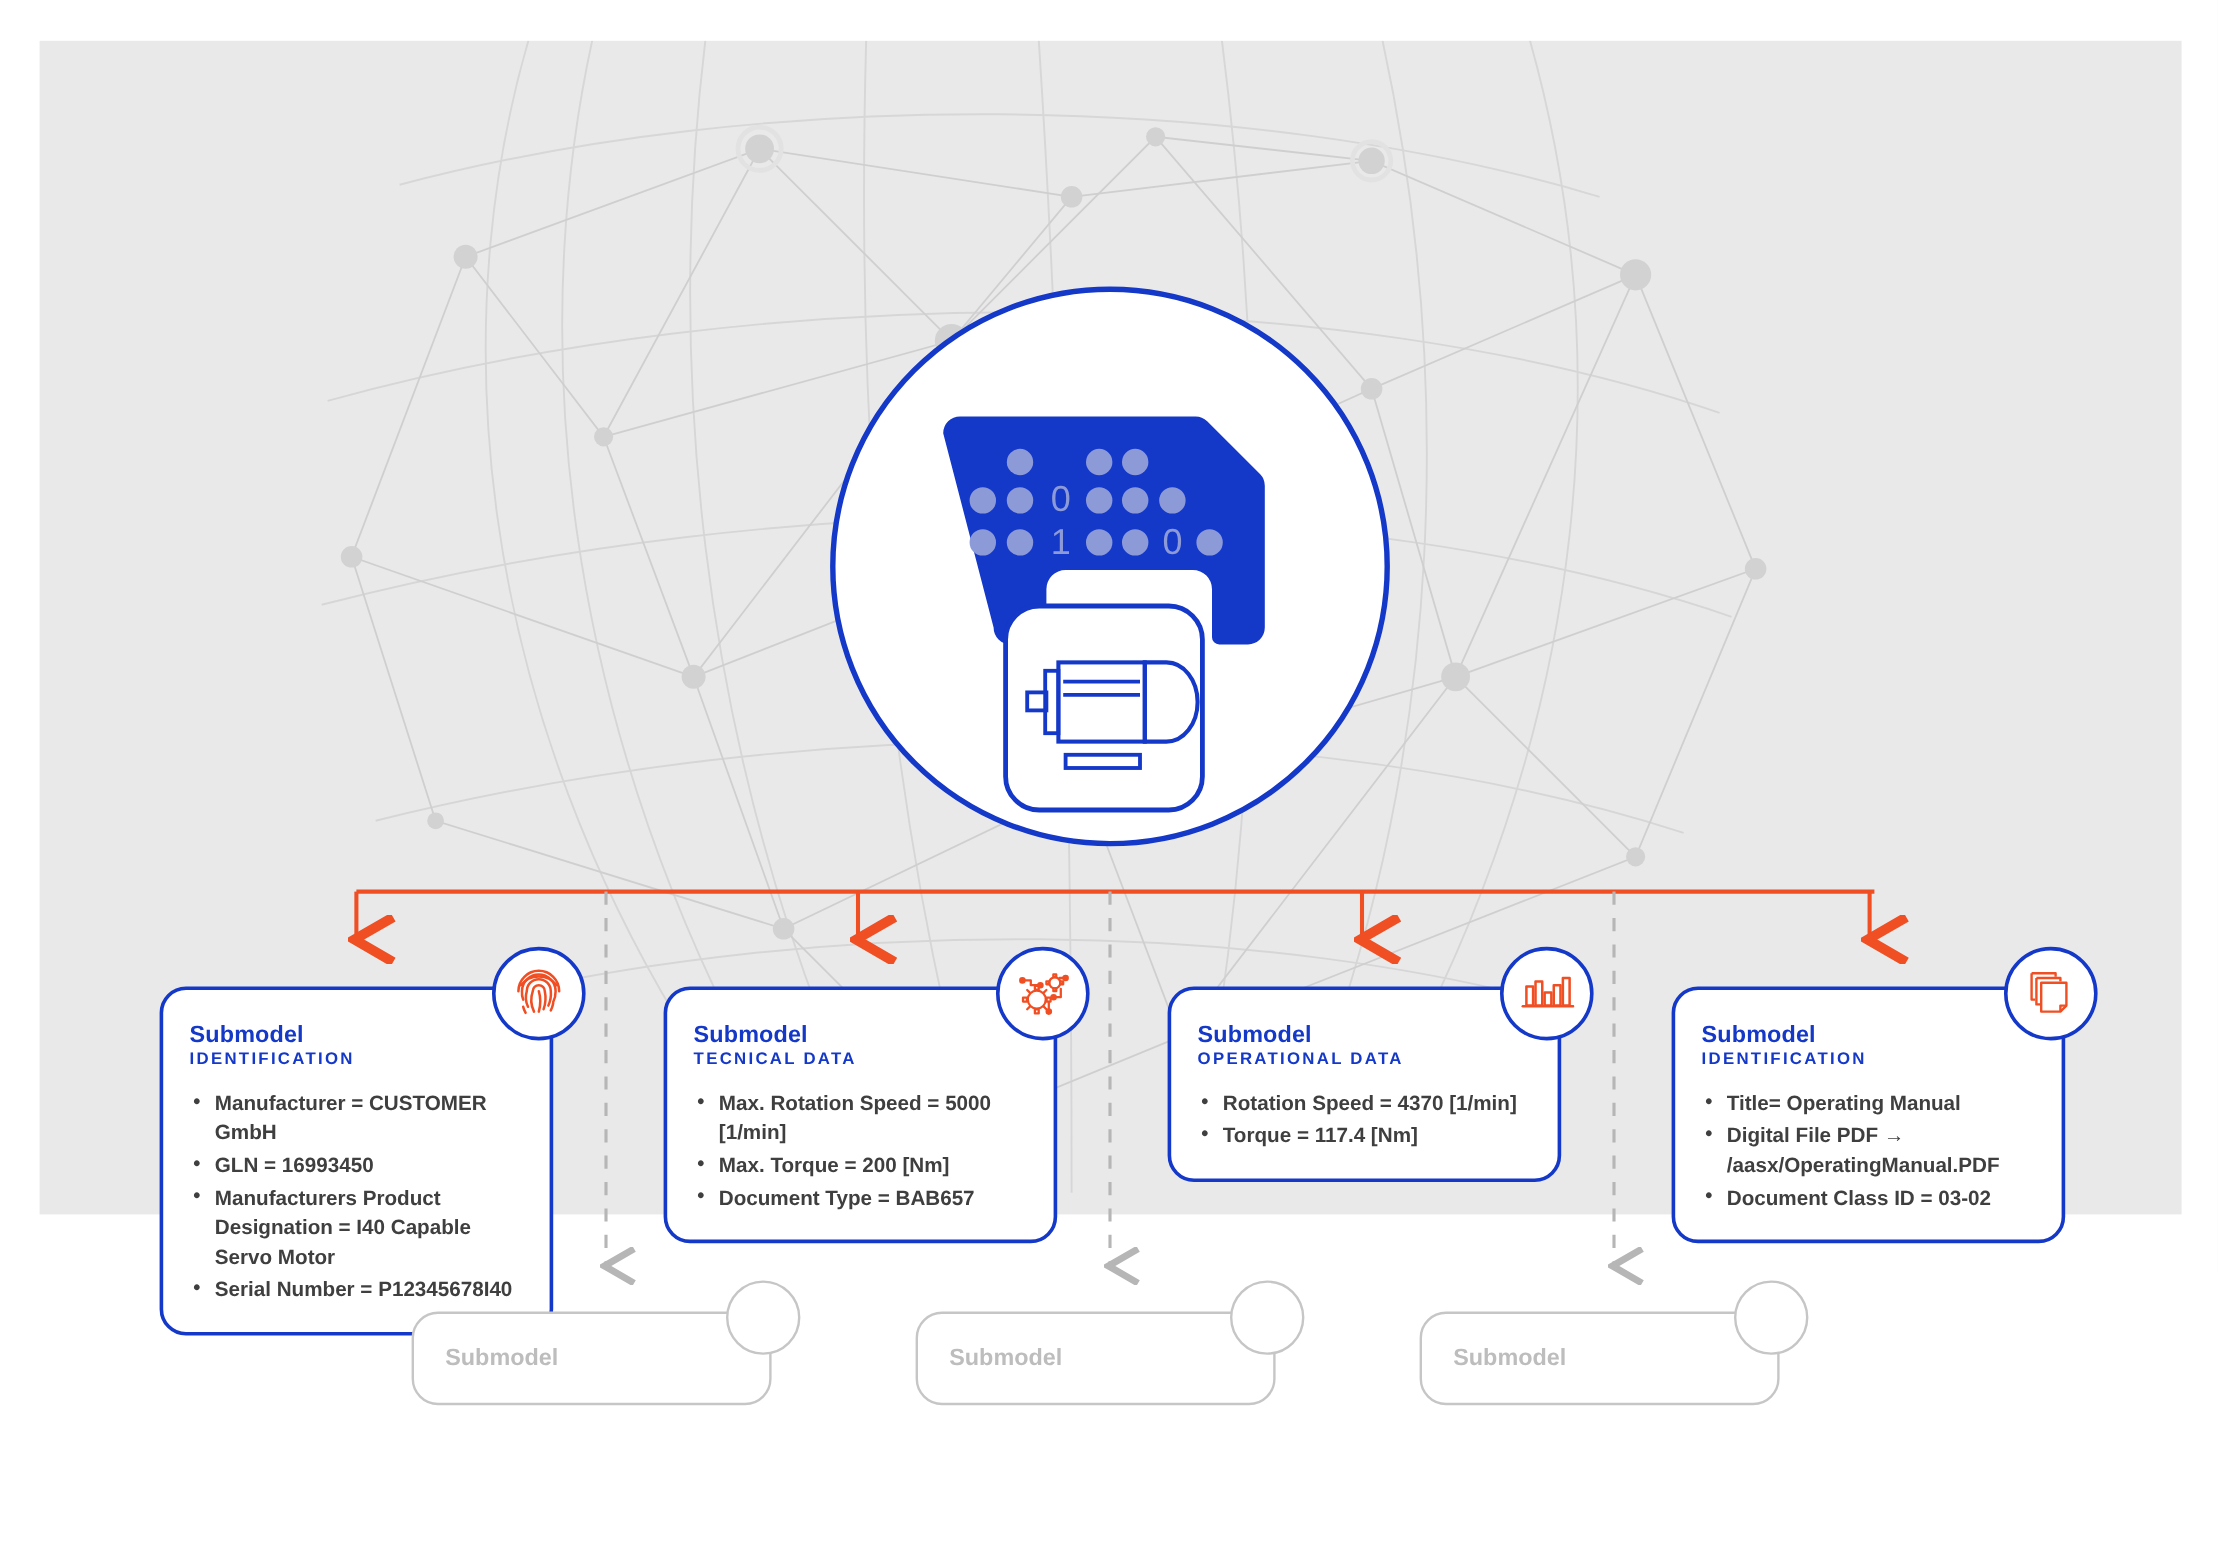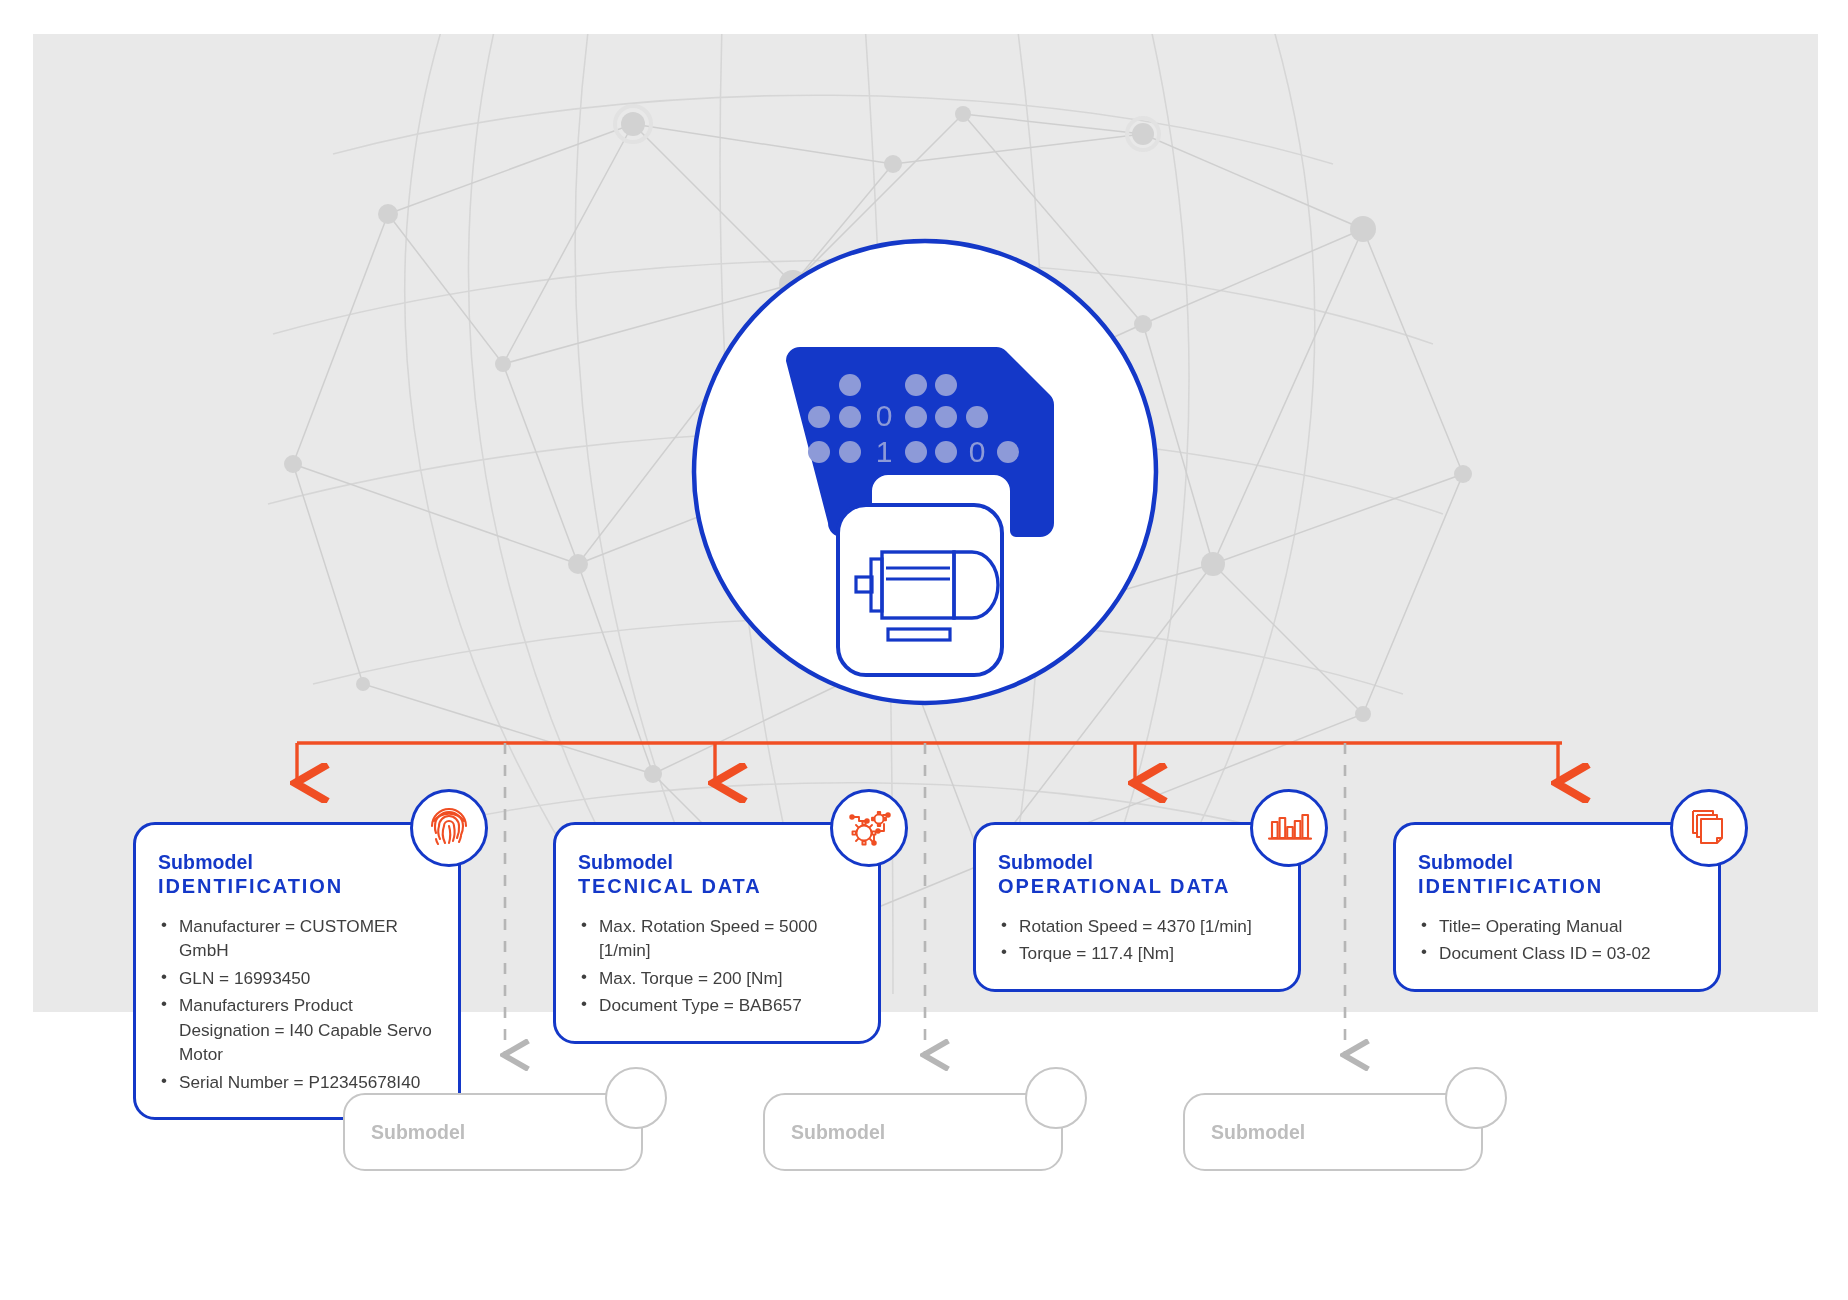--- a/index.html
+++ b/index.html
@@ -77,31 +77,32 @@
   }
   .card-kicker {
     color: #1438c8;
     font-size: 19.5px;
     font-weight: bold;
     line-height: 1.18;
     letter-spacing: 0.1px;
   }
   .card-title {
     color: #1438c8;
-    font-size: 20px;
+    font-size: 14px;
     font-weight: bold;
     letter-spacing: 1.9px;
     line-height: 1.2;
     margin-bottom: 16px;
     white-space: nowrap;
   }
   .card ul {
     list-style: none;
     margin: 0;
     padding: 0;
+    font-weight: bold;
   }
   .card li {
     position: relative;
     color: #3f3f3f;
     font-size: 17.2px;
     line-height: 1.42;
     padding-left: 21px;
     margin-bottom: 3px;
   }
   .card li::before {
@@ -442,20 +443,21 @@
           <path d="M15 14 h21 v19 l-5 5 h-16 z"></path>
           <path d="M36 33 h-5 v5"></path>
         </g>
       </svg>
     </div>
     <div class="card-inner">
       <div class="card-kicker">Submodel</div>
       <div class="card-title">IDENTIFICATION</div>
       <ul>
         <li>Title= Operating Manual</li>
+        <li>Digital File PDF → /aasx/OperatingManual.PDF</li>
         <li>Document Class ID = 03-02</li>
       </ul>
     </div>
   </div>
 
   <div class="ghost" style="left:343px; top:1093px;">
     <div class="ghost-badge"></div>
     <div class="ghost-label">Submodel</div>
   </div>
 

